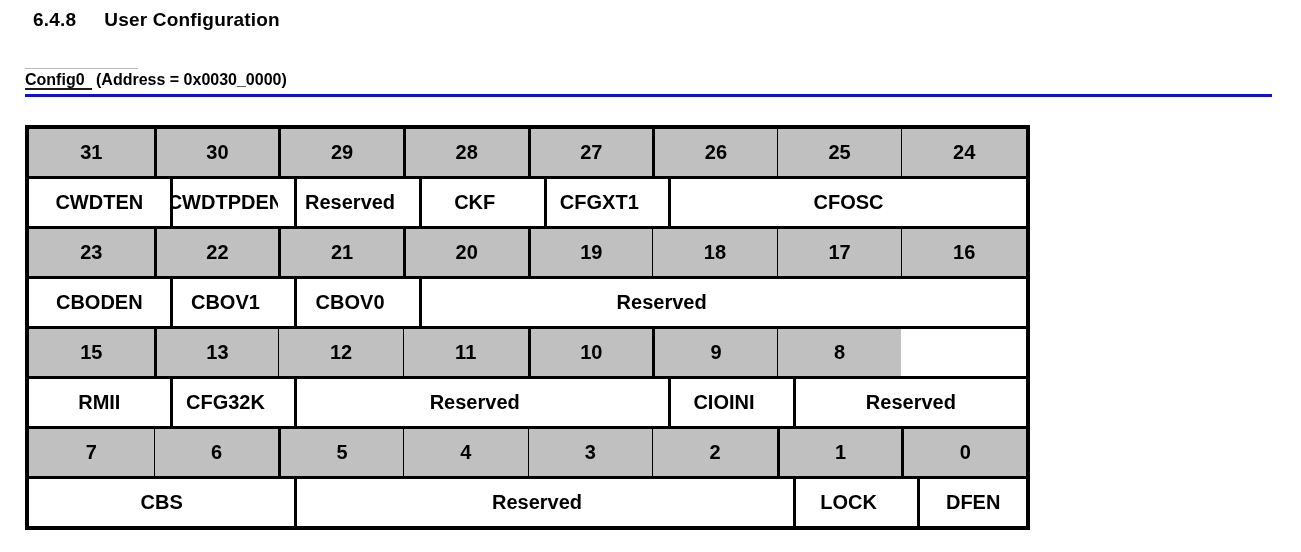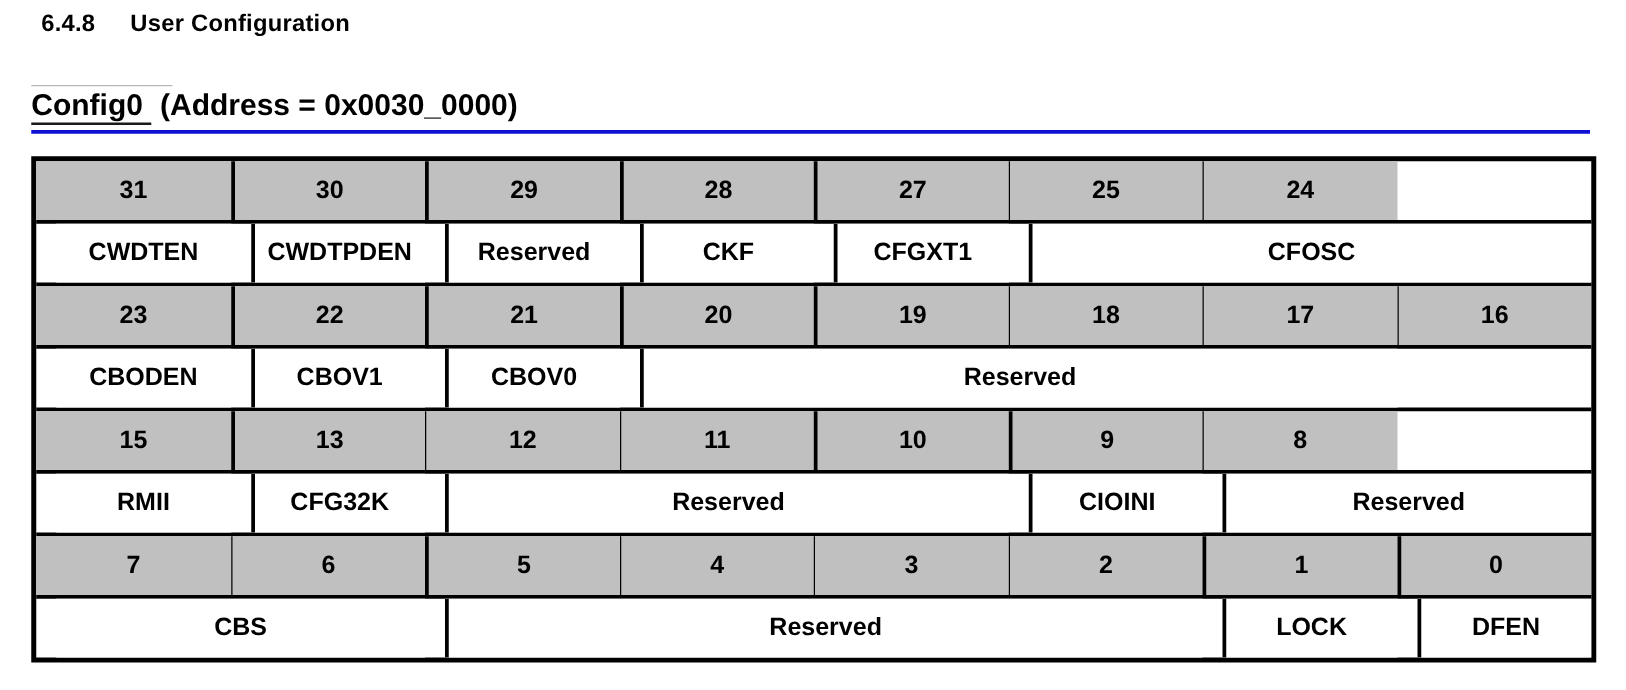--- a/index.html
+++ b/index.html
@@ -29,21 +29,21 @@
   .section-heading .title {
     margin-left: 28px;
   }
 
   
   .register-heading {
     position: absolute;
     left: 25px;
     top: 71px;
     width: 1247px;
-    font-size: 24px;
+    font-size: 16px;
     font-weight: bold;
     padding-bottom: 5px;
     border-bottom: 3px solid #0f0fd6;
     white-space: nowrap;
   }
   .register-heading .config-overline {
     position: absolute;
     left: 0;
     top: -3px;
     width: 113px;
@@ -53,21 +53,21 @@
   .register-heading .config-word {
     border-bottom: 2px solid #1a1a1a;
     padding-right: 7px;
   }
 
   
   .register-table {
     position: absolute;
     left: 25px;
     top: 125px;
-    width: 1252px;
+    width: 1005px;
     border: 4px solid #000000;
     box-sizing: border-box;
     background: #ffffff;
   }
   .reg-row {
     display: grid;
     grid-template-columns: repeat(8, 1fr);
     border-bottom: 3px solid #000000;
   }
   .reg-row:last-child {
@@ -110,20 +110,21 @@
   <span class="config-word">Config0</span><span> (Address = 0x0030_0000)</span>
 </div>
 
 <div class="register-table" id="register-table">
     <div class="reg-row bits">
       <div class="reg-cell">31</div>
       <div class="reg-cell sep-thick">30</div>
       <div class="reg-cell sep-thick">29</div>
       <div class="reg-cell sep-thick">28</div>
       <div class="reg-cell sep-thick">27</div>
+      <div class="reg-cell sep-thick">26</div>
       <div class="reg-cell sep-thin">25</div>
       <div class="reg-cell sep-thin">24</div>
     </div>
     <div class="reg-row fields">
       <div class="reg-cell" style="grid-column: span 1;">CWDTEN</div>
       <div class="reg-cell sep-thick" style="grid-column: span 1; text-align: center;">CWDTPDEN</div>
       <div class="reg-cell sep-thick" style="grid-column: span 1;">Reserved</div>
       <div class="reg-cell sep-thick" style="grid-column: span 1;">CKF</div>
       <div class="reg-cell sep-thick" style="grid-column: span 1;">CFGXT1</div>
       <div class="reg-cell sep-thick" style="grid-column: span 3;">CFOSC</div>

